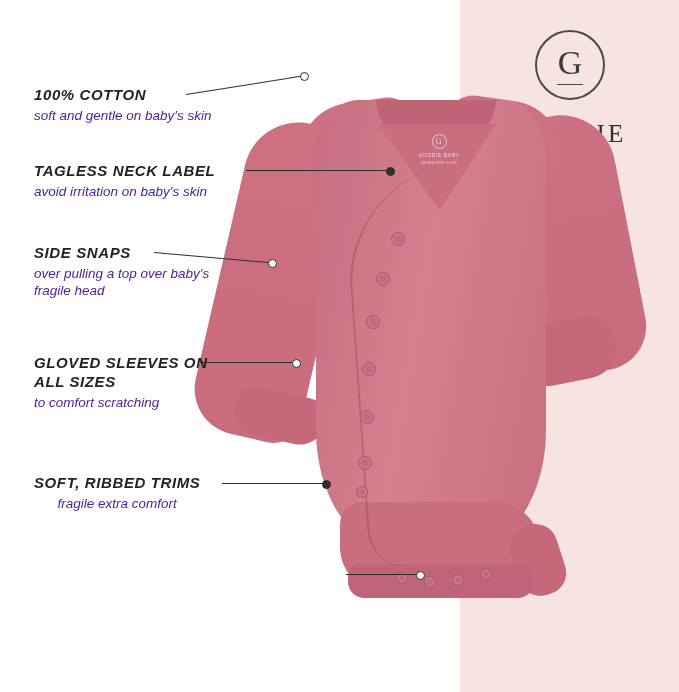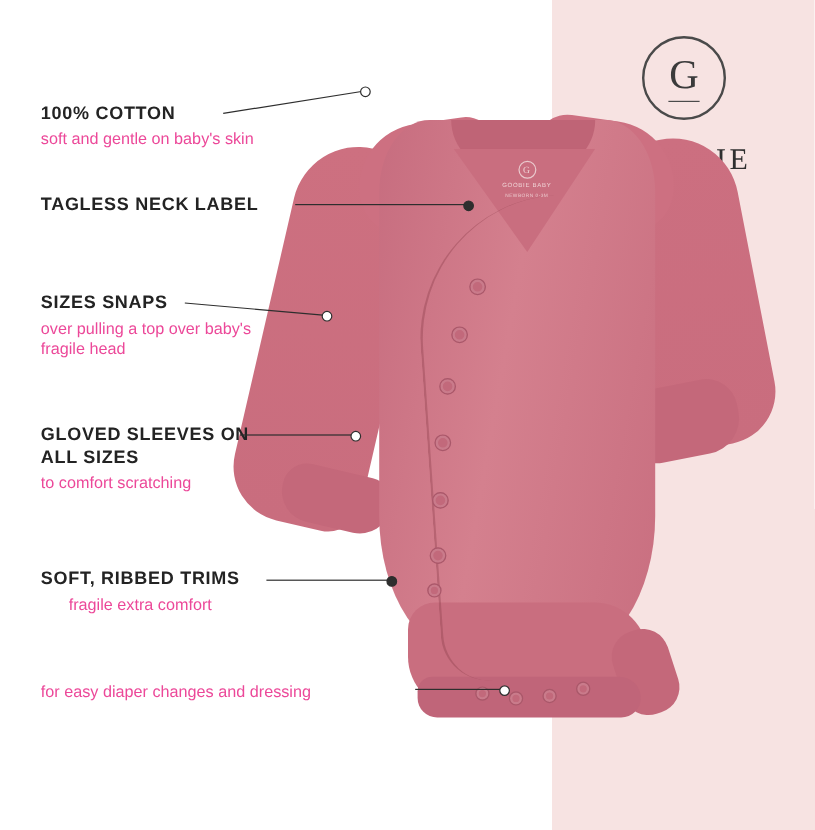--- a/index.html
+++ b/index.html
@@ -243,32 +243,33 @@
     background: #c2697b;
     border: 1px solid #a9586a;
     box-shadow: inset 0 0 0 2px rgba(255,255,255,0.12);
   }
   .snap.small { width: 10px; height: 10px; }
 
   
   .callout {
     position: absolute;
     color: #2e2e2e;
+    font-style: italic;
   }
   .callout .title {
     font-size: 15px;
     font-weight: bold;
     letter-spacing: 0.6px;
     line-height: 1.25;
     color: #232323;
     white-space: nowrap;
   }
   .callout .desc {
     font-size: 13.5px;
-    color: #ec4899;
+    color: #4c1d95;
     line-height: 1.3;
     margin-top: 2px;
   }
   .callout .title.wrap { white-space: normal; }
 
   
   .leader {
     position: absolute;
     height: 1px;
     background: #2e2e2e;
@@ -338,44 +339,44 @@
 
   <div class="callout" style="left:34px; top:86px;">
     <div class="title">100% COTTON</div>
     <div class="desc">soft and gentle on baby's skin</div>
   </div>
   <div class="leader" style="left:186px; top:94px; width:118px; transform:rotate(-9deg); transform-origin:left center;"></div>
   <div class="dot" style="left:300px; top:72px;"></div>
 
   <div class="callout" style="left:34px; top:162px;">
     <div class="title">TAGLESS NECK LABEL</div>
+    <div class="desc">avoid irritation on baby's skin</div>
   </div>
   <div class="leader" style="left:246px; top:170px; width:144px;"></div>
   <div class="dot filled" style="left:386px; top:167px;"></div>
 
   <div class="callout" style="left:34px; top:244px; width:200px;">
-    <div class="title">SIZES SNAPS</div>
+    <div class="title">SIDE SNAPS</div>
     <div class="desc">over pulling a top over baby's fragile head</div>
   </div>
   <div class="leader" style="left:154px; top:252px; width:118px; transform:rotate(5deg); transform-origin:left center;"></div>
   <div class="dot" style="left:268px; top:259px;"></div>
 
   <div class="callout" style="left:34px; top:354px; width:200px;">
     <div class="title wrap">GLOVED SLEEVES ON ALL SIZES</div>
     <div class="desc">to comfort scratching</div>
   </div>
   <div class="leader" style="left:200px; top:362px; width:96px;"></div>
   <div class="dot" style="left:292px; top:359px;"></div>
 
   <div class="callout" style="left:34px; top:474px;text-align:center;">
     <div class="title">SOFT, RIBBED TRIMS</div>
     <div class="desc">fragile extra comfort</div>
   </div>
   <div class="leader" style="left:222px; top:483px; width:104px;"></div>
   <div class="dot filled" style="left:322px; top:480px;"></div>
 
   <div class="callout" style="left:34px; top:566px;">
-    <div class="desc">for easy diaper changes and dressing</div>
   </div>
   <div class="leader" style="left:346px; top:574px; width:74px;"></div>
   <div class="dot" style="left:416px; top:571px;"></div>
 
 </div>
 
 </body></html>

